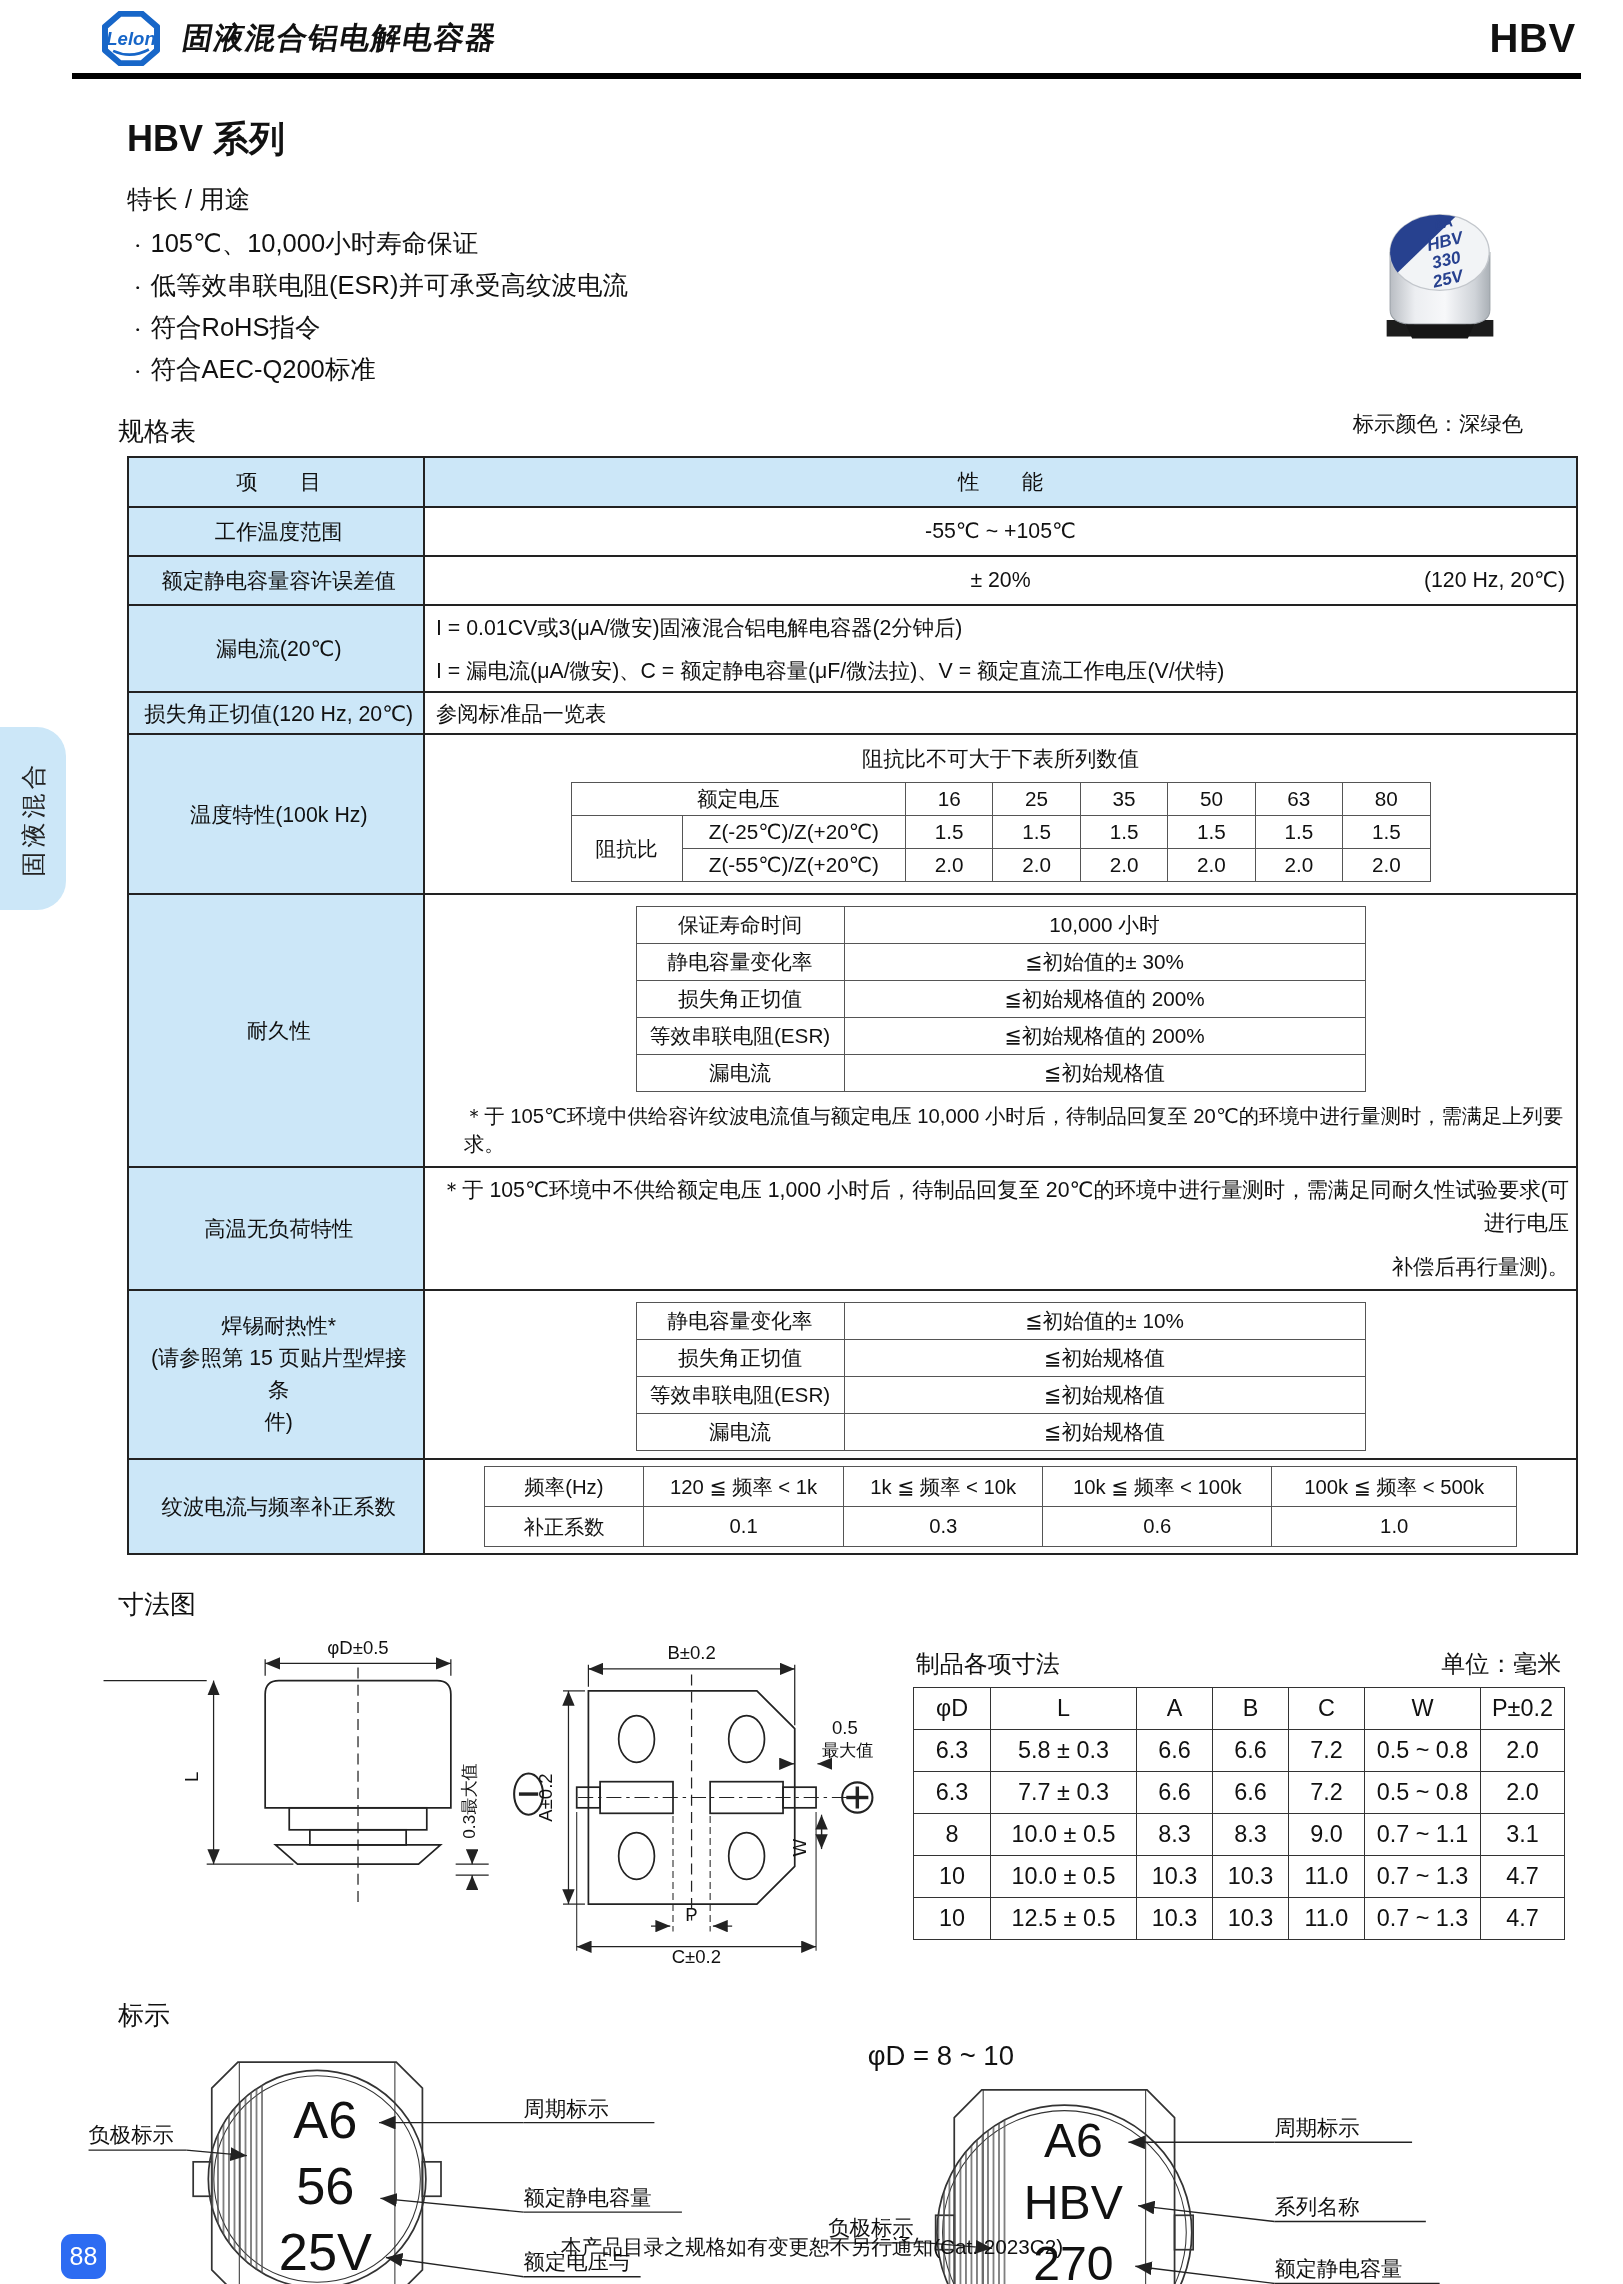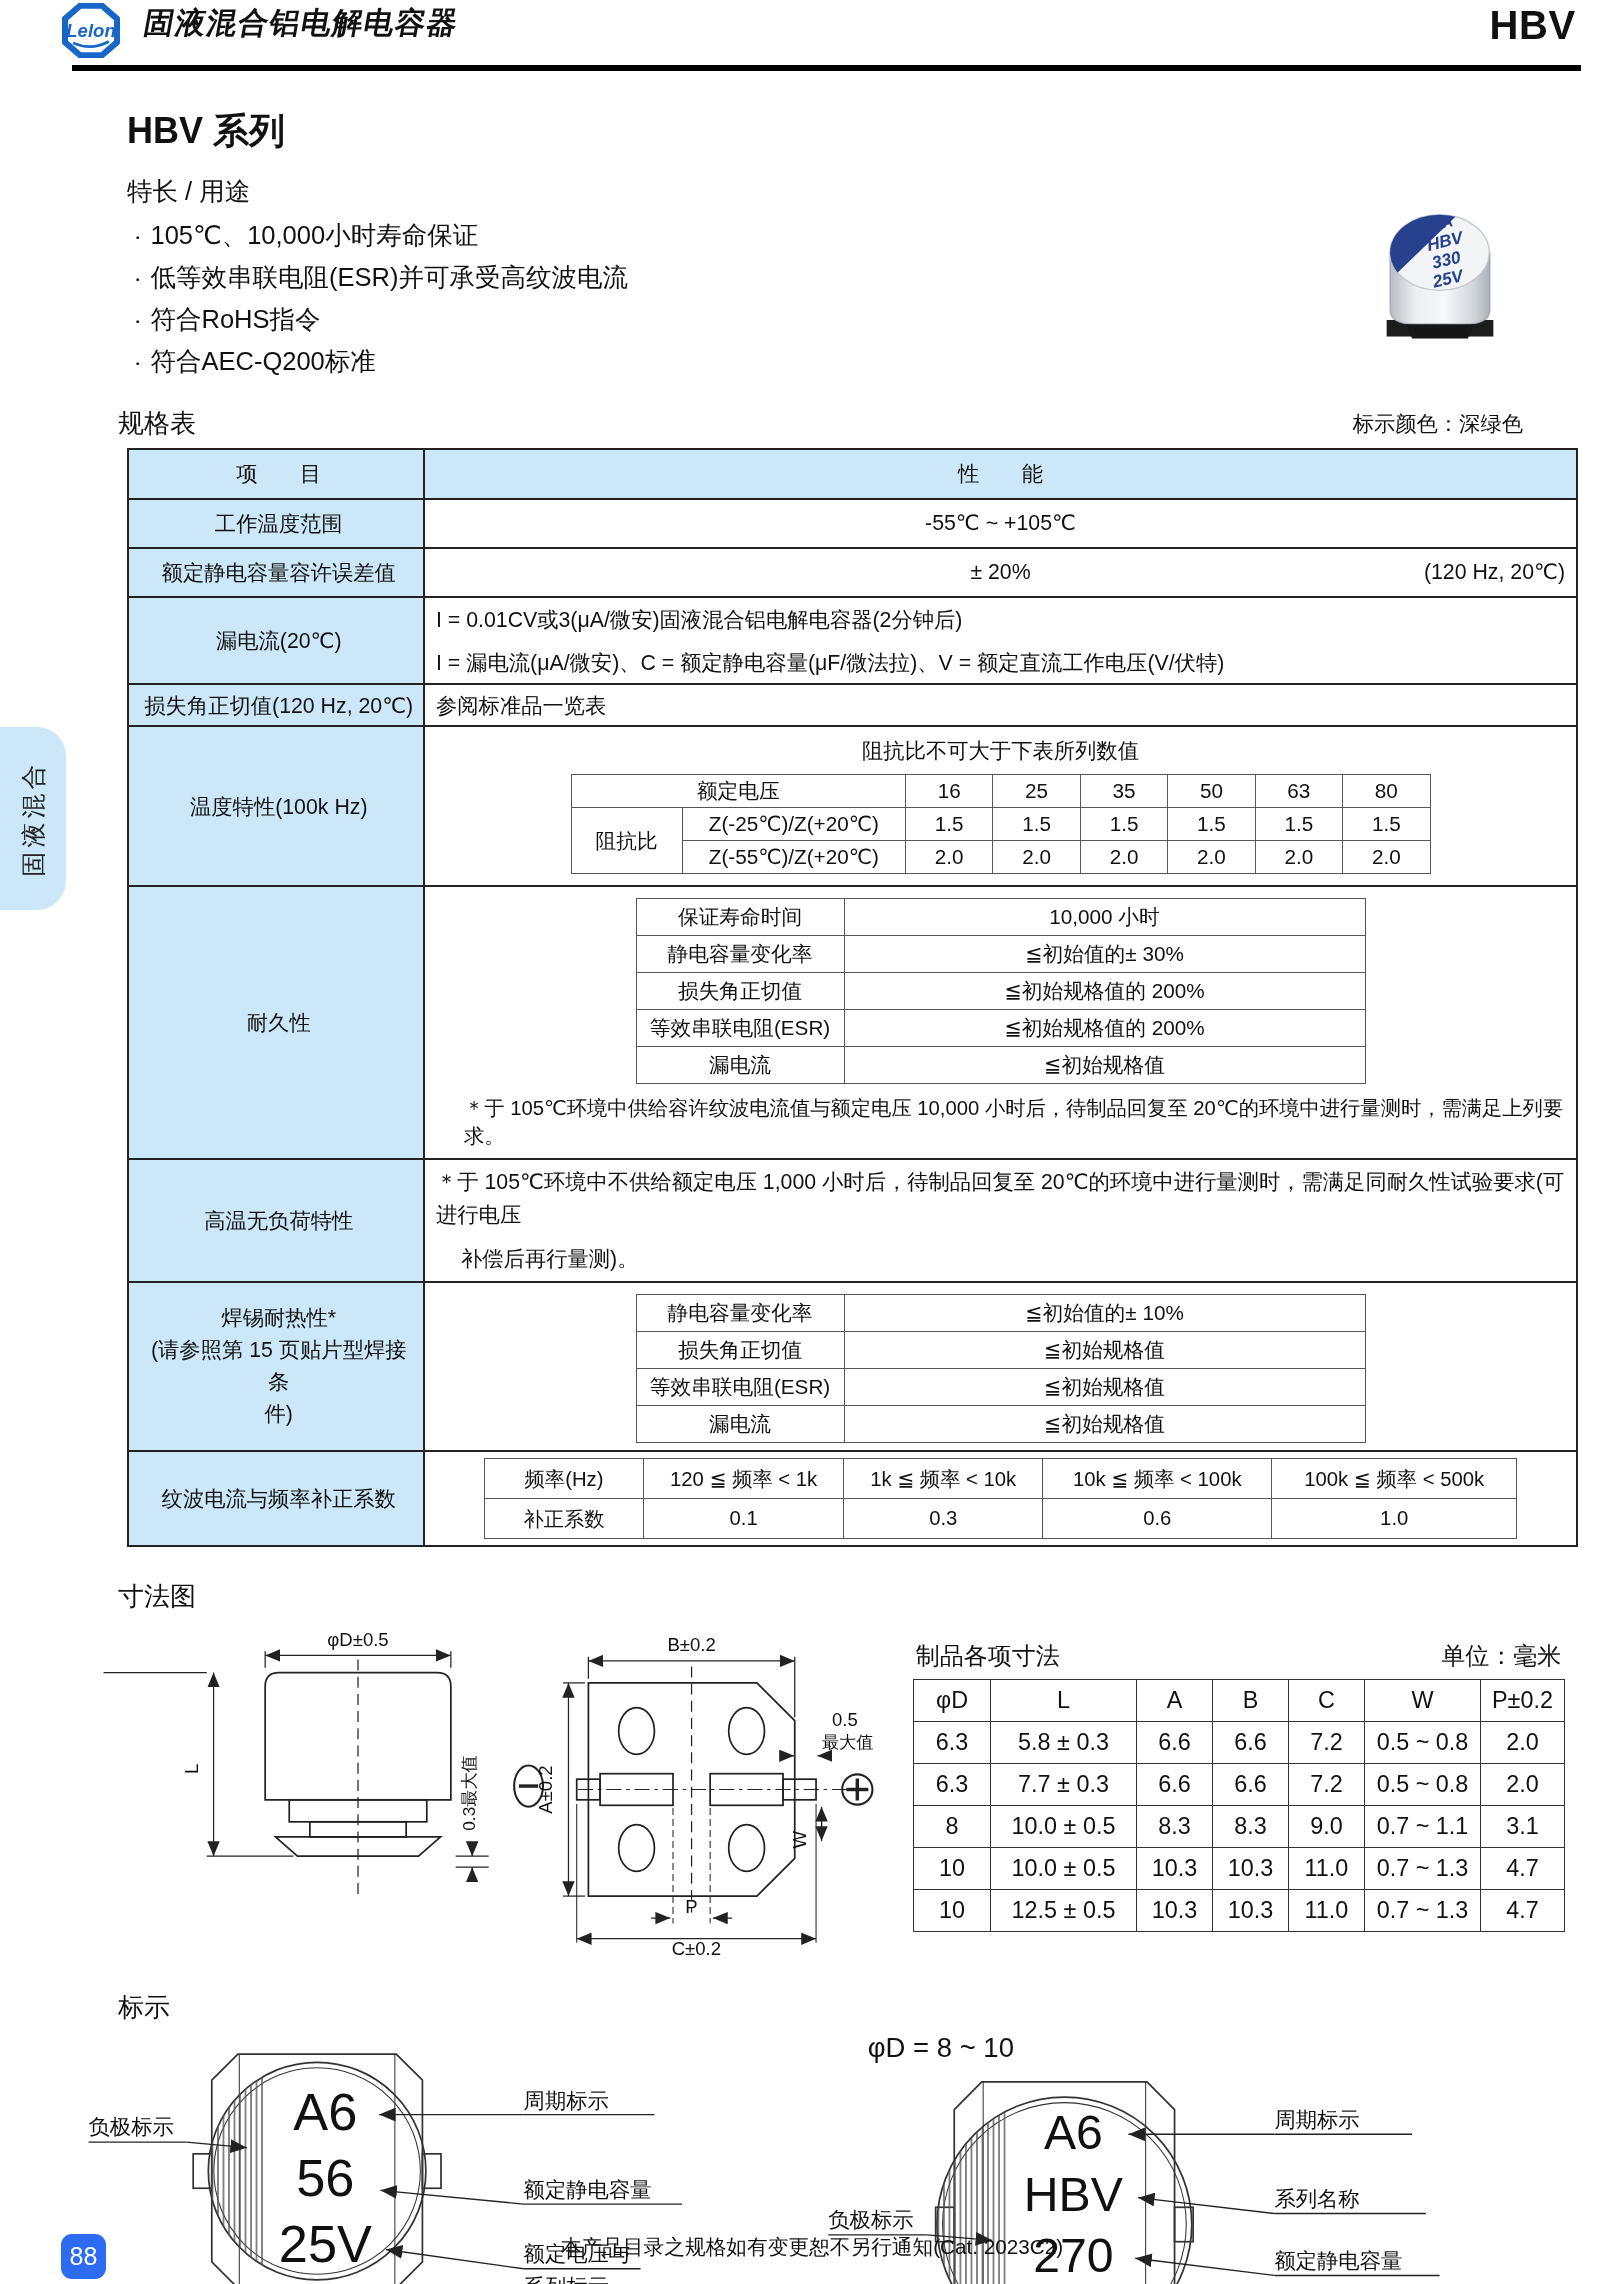--- a/index.html
+++ b/index.html
@@ -1,19 +1,19 @@
 <!DOCTYPE html>
 <html style="font-size:11px"><head>
 <meta charset="utf-8">
 <style>
   html,body{margin:0;padding:0;background:#ffffff;}
   .page{position:relative;width:1624px;height:2284px;background:#fff;overflow:hidden;
         font-family:"Liberation Sans","DejaVu Sans",sans-serif;color:#111;}
   
-  .header{display:flex;padding:3px 48px 0 62px;}
+  .header{display:flex;align-items:center;padding:11px 48px 0 62px;margin-left:40px;}
   .logo{width:58px;height:55px;flex:0 0 auto;}
   .doc-title{font-size:30px;font-weight:bold;margin-left:23.4px;transform:skewX(-10deg);letter-spacing:1.4px;}
   .series-top{margin-left:auto;font-size:40px;font-weight:bold;letter-spacing:0.7px;}
   .rule{height:6.2px;background:#000;margin:6.9px 43px 0 72px;}
   
   .sidetab{position:absolute;left:0;top:727px;width:66px;height:183px;background:#cce7f8;
            border-radius:0 29px 29px 0;display:flex;align-items:center;justify-content:center;}
   .sidetab span{transform:rotate(-90deg);white-space:nowrap;font-size:25px;letter-spacing:4.1px;color:#222;}
   
   .series-heading{margin:36px 0 0 127px;font-size:36px;font-weight:bold;}
@@ -39,21 +39,21 @@
   .pad-left{padding:5.5px 5.5px 5.5px 11px !important;text-align:left;}
   .note-center{text-align:center;padding:8.3px 0 2.8px 0;}
   .itbl{margin:6.9px auto 11px auto;background:#fff;}
   .itbl td{border:1.7px solid #555;text-align:center;font-size:20.7px;background:#fff;}
   .ztbl{width:860px;border-radius:9px;}
   .ztbl td{height:32px;}
   .etbl{width:730px;margin:11px auto 6.9px auto;}
   .etbl td{height:36px;}
   .etbl td.k{width:207px;}
   .footnote{font-size:20.3px;text-align:left;padding:2.8px 6.9px 8.3px 11px;margin-left:28px;}
-  .ht-cell div{padding:5.5px 6.9px 5.5px 11px;line-height:1.55;}
+  .ht-cell div{padding:5.5px 6.9px 5.5px 11px;line-height:1.55;text-align:right;}
   .ht-line2{padding-left:36px !important;}
   .pre{white-space:pre-line;line-height:1.5;}
   .rtbl{width:1033px;margin:6px auto;}
   .rtbl td{height:39px;font-size:20.3px;}
   .rtbl td.k{width:158px;}
   
   .dims-row{display:flex;margin:5.5px 0 0 103px;align-items:flex-start;}
   .dimtable-wrap{margin-left:18px;width:651px;margin-top:19px;}
   .dimtable-head{display:flex;justify-content:space-between;font-size:24px;margin-bottom:6.9px;padding:0 2.8px;}
   .dimtable{width:651px;table-layout:fixed;}

